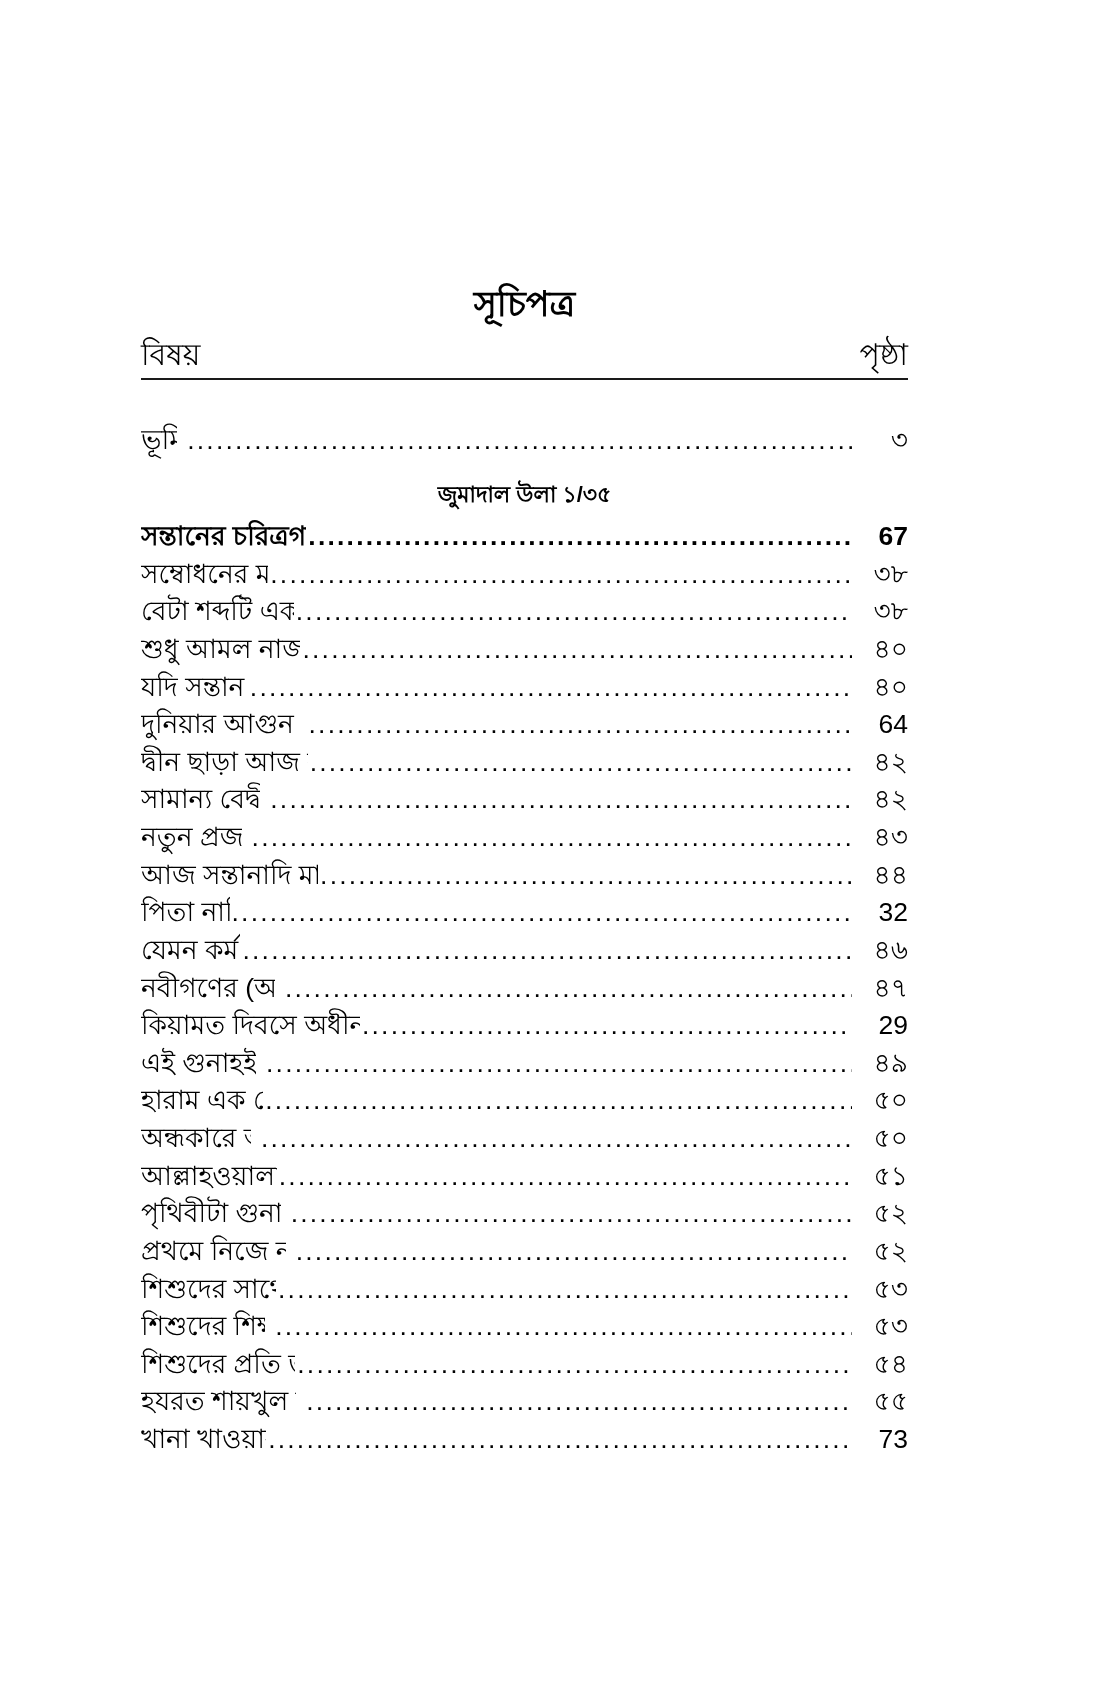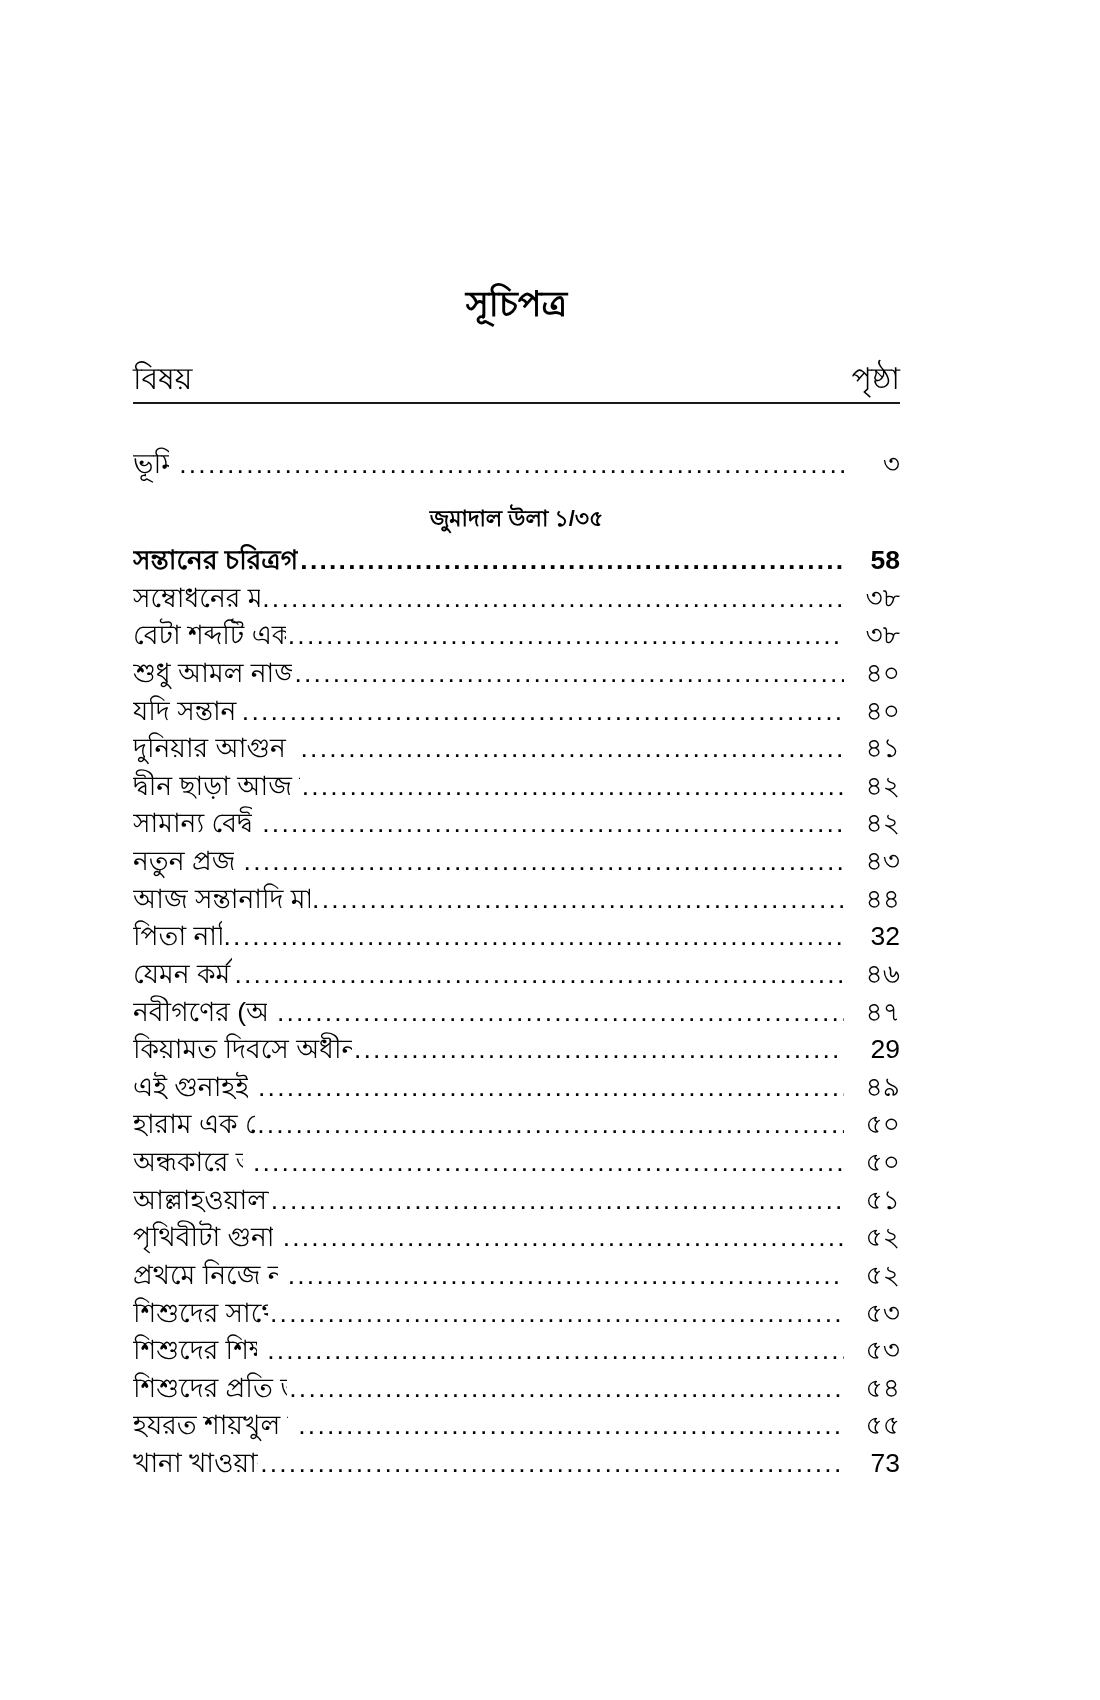--- a/index.html
+++ b/index.html
@@ -18,21 +18,21 @@
   .page {
     position: relative;
     width: 1100px;
     height: 1700px;
     box-sizing: border-box;
     padding: 0;
     overflow: hidden;
   }
   .content {
     position: absolute;
-    left: 133px;
+    left: 141px;
     top: 0;
     width: 767px;
   }
 
   
   .doc-title {
     text-align: center;
     font-size: 35px;
     font-weight: 700;
     letter-spacing: 0px;
@@ -46,21 +46,21 @@
   .col-head {
     display: flex;
     justify-content: space-between;
     align-items: flex-end;
     font-size: 30px;
     font-weight: 400;
     margin-top: 14px;
     line-height: 1.15;
     font-family: "Liberation Sans", "DejaVu Sans", sans-serif;
   }
-  .col-head .left  { text-align: left; margin-top: 24px; }
+  .col-head .left  { text-align: left; }
   .col-head .right { }
 
   .rule {
     border: 0;
     border-top: 2.5px solid #1a1a1a;
     margin: 6px 0 0 0;
     width: 100%;
   }
 
   
@@ -147,21 +147,21 @@
       <span class="leader"></span>
       <span class="pageno">৩</span>
     </div>
 
     <div class="section-head">জুমাদাল উলা ১/৩৫</div>
 
     <ul class="toc-list entries" id="toc-entries">
         <li class="toc-row bold">
           <span class="title">সন্তানের চরিত্রগঠন : এক পবিত্র দায়িত্ব</span>
           <span class="leader"></span>
-          <span class="pageno">58</span>
+          <span class="pageno">67</span>
         </li>
         <li class="toc-row">
           <span class="title">সম্বোধনের মায়াবী শিরোনাম</span>
           <span class="leader"></span>
           <span class="pageno">৩৮</span>
         </li>
         <li class="toc-row">
           <span class="title">বেটা শব্দটি এক হৃদ্যতাপূর্ণ সম্বোধন</span>
           <span class="leader"></span>
           <span class="pageno">৩৮</span>
@@ -172,21 +172,21 @@
           <span class="pageno">৪০</span>
         </li>
         <li class="toc-row">
           <span class="title">যদি সন্তান অমান্য করে</span>
           <span class="leader"></span>
           <span class="pageno">৪০</span>
         </li>
         <li class="toc-row gap">
           <span class="title">দুনিয়ার আগুন হতে কীভাবে বাঁচাও?</span>
           <span class="leader"></span>
-          <span class="pageno">৪১</span>
+          <span class="pageno">64</span>
         </li>
         <li class="toc-row">
           <span class="title">দ্বীন ছাড়া আজ সব কিছুরই চিন্তা চলছে</span>
           <span class="leader"></span>
           <span class="pageno">৪২</span>
         </li>
         <li class="toc-row gap">
           <span class="title">সামান্য বেদ্বীন হয়েছে মাত্র</span>
           <span class="leader"></span>
           <span class="pageno">৪২</span>

